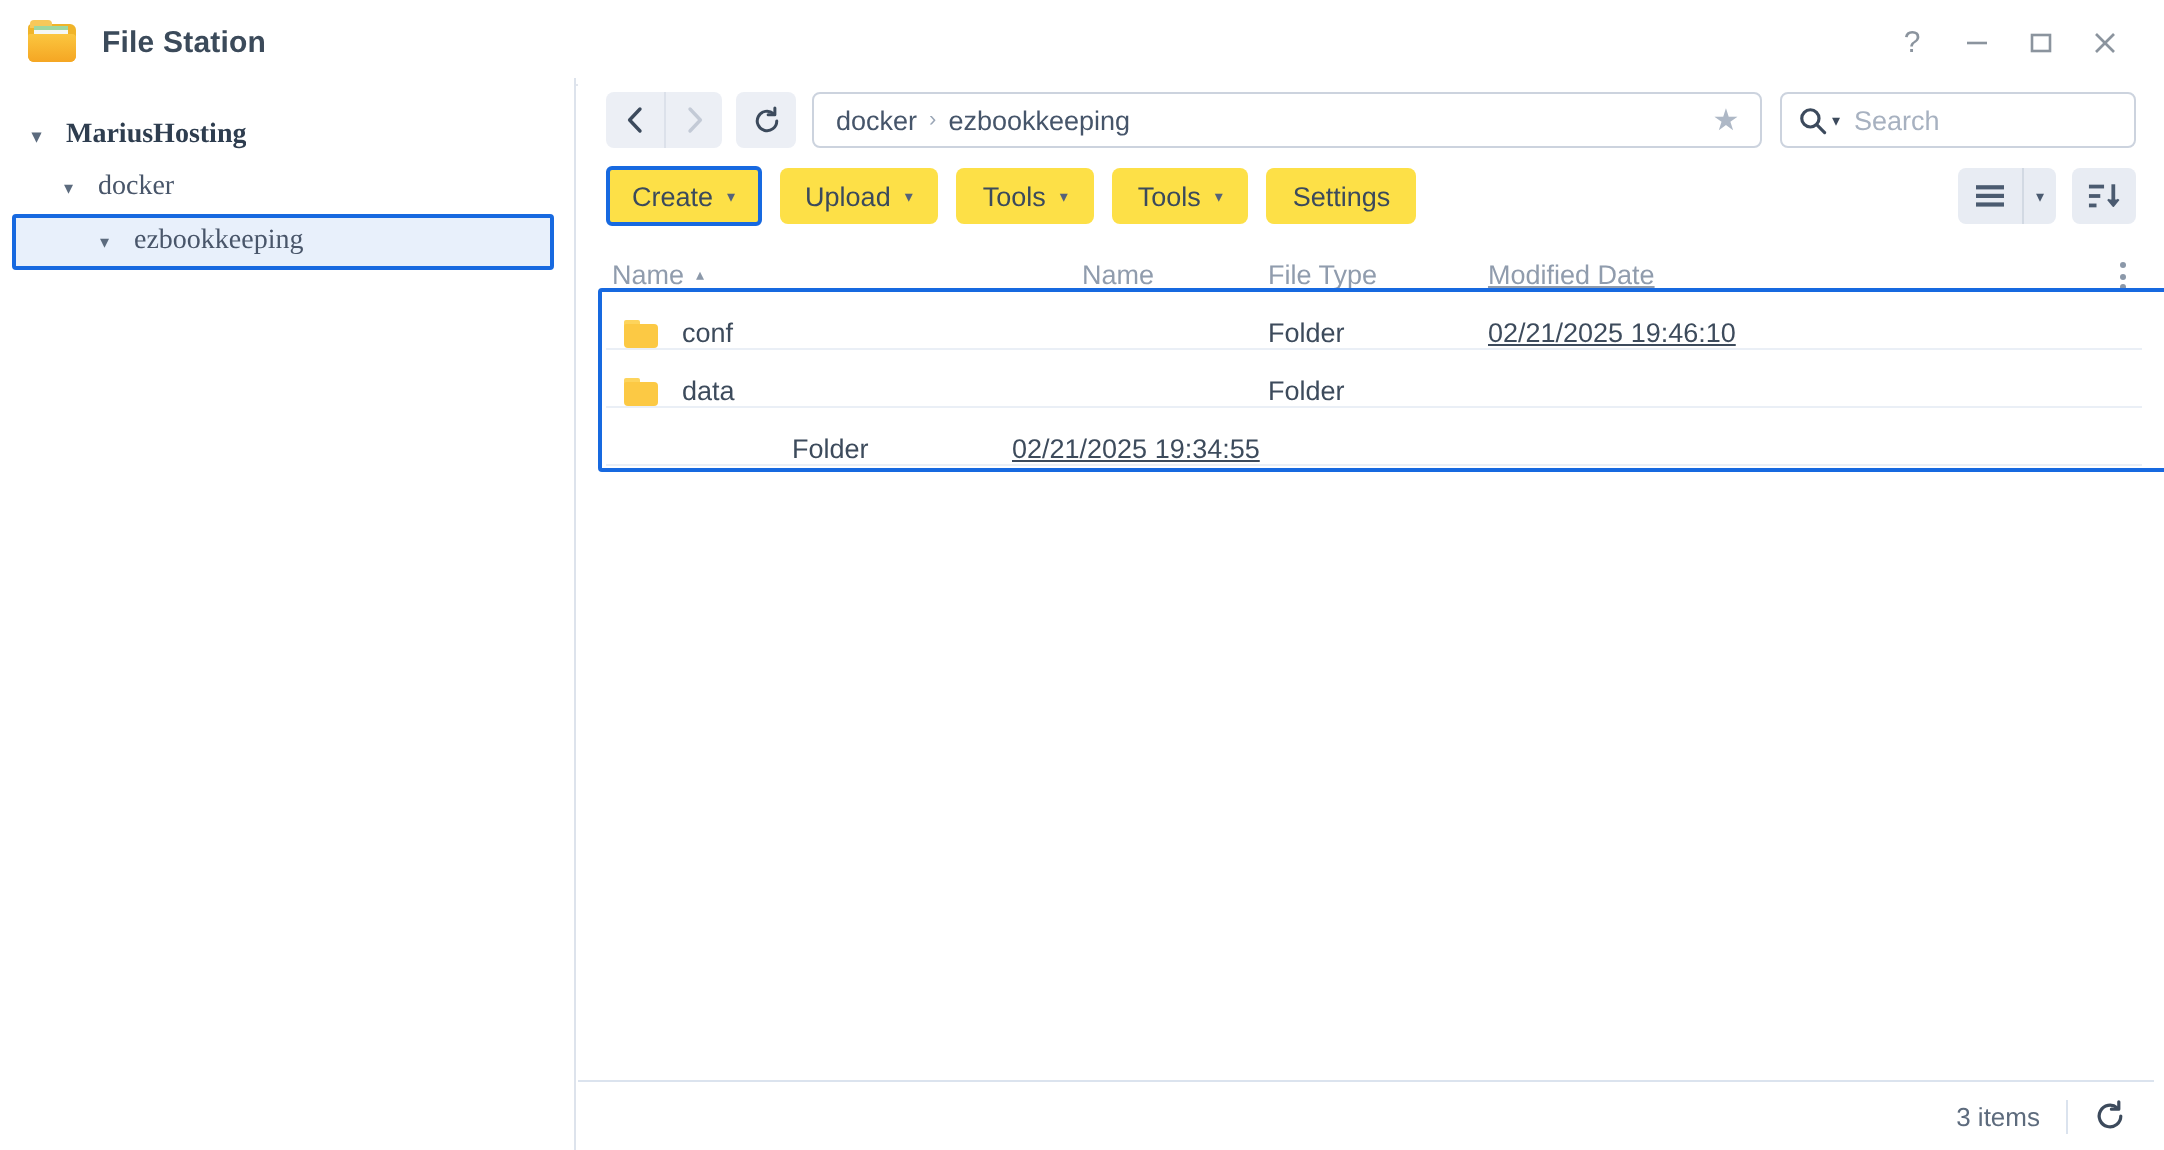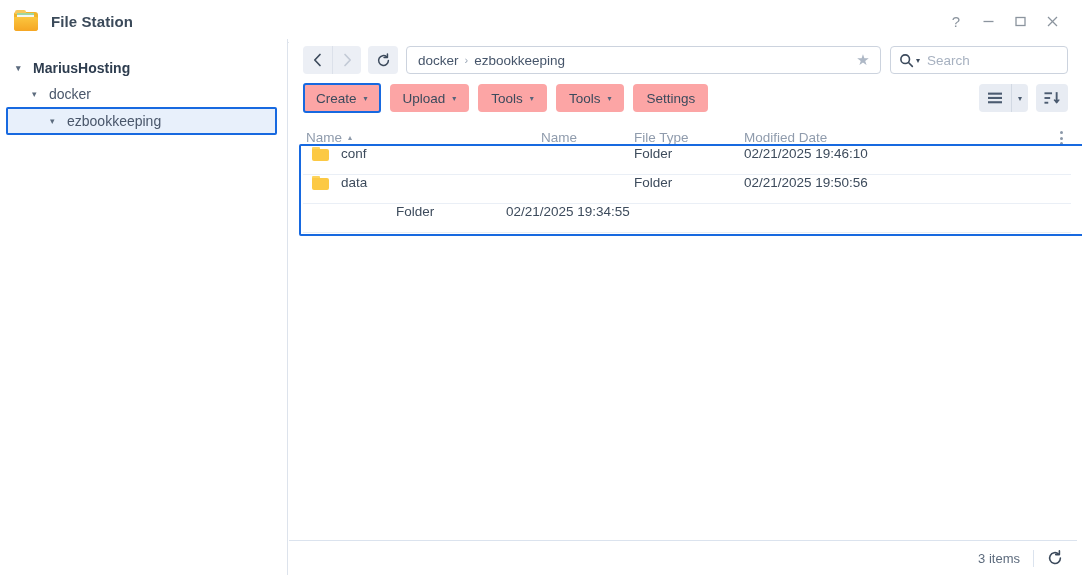--- a/index.html
+++ b/index.html
@@ -62,21 +62,21 @@
   .tree-item.lvl2 { padding-left:48px; }
   .tree-item.selected {
     background:#e8f0fb; border:2px solid #1769e0; border-radius:2px;
     margin:0 10px 0 6px; height:28px;
   }
   .tree-item.selected.lvl2 { padding-left:42px; }
   .caret {
     width:12px; display:inline-block; flex:none; margin-right:5px;
     color:#5c6b7e; font-size:9px; line-height:1;
   }
-  .tree-lbl { overflow:hidden; text-overflow:ellipsis; }
+  .tree-lbl { overflow:hidden; text-overflow:ellipsis;font-family:Liberation Serif, serif; }
 
   
   .main { position:absolute; left:289px; top:39px; width:793px; height:536px; background:#fff; }
 
   .navbar { display:flex; align-items:center; height:42px; padding:0 14px 0 14px; }
   .nav-grp { display:flex; align-items:stretch; height:28px; }
   .nav-btn {
     width:29px; display:flex; align-items:center; justify-content:center;
     background:#eceff5; color:#3c4a5c; cursor:default;
   }
@@ -108,21 +108,21 @@
   .search-ico .tri { margin-left:2px; font-size:8px; }
   .search-inp {
     border:none; outline:none; background:transparent; margin-left:7px;
     font-family:"Liberation Sans",sans-serif; font-size:13.5px; color:#46556a;
     width:120px;
   }
   .search-inp::placeholder { color:#a7b1c0; }
 
   .toolbar { display:flex; align-items:center; height:34px; padding:0 14px; }
   .tb-btn {
-    height:28px; padding:0 13px; background:#fca5a5; border-radius:4px;
+    height:28px; padding:0 13px; background:#fde047; border-radius:4px;
     display:flex; align-items:center; font-size:13.5px; color:#3b4a5c;
     margin-right:9px; cursor:default; white-space:nowrap;
   }
   .tb-btn .tri { margin-left:7px; font-size:8px; color:#55637a; }
   .tb-btn.highlight {
     border:2px solid #1769e0; border-radius:3px; height:30px; padding:0 11px;
   }
   .tb-right { margin-left:auto; display:flex; align-items:stretch; }
   .view-grp { display:flex; align-items:stretch; height:28px; background:#e8ecf3; border-radius:4px; }
   .view-main { width:32px; display:flex; align-items:center; justify-content:center; cursor:default; }
@@ -138,31 +138,31 @@
   
   .listwrap { position:relative; margin:4px 11px 0 14px; }
   .col-head {
     display:flex; align-items:flex-end; height:27px;
     border-bottom:1px solid #dbe3ee; font-size:13.5px; color:#909cad;
   }
   .col-head .cell { display:flex; align-items:center; }
   .c-name { width:238px; padding-left:3px; }
   .c-size { width:93px; }
   .c-type { width:110px; }
-  .c-date { flex:1; }
+  .c-date { flex:1;text-decoration:underline; }
   .sortcar { margin-left:6px; font-size:8px; color:#8b98a9; }
   .kebab {
     width:20px; display:flex; flex-direction:column; align-items:center;
     justify-content:center; gap:2.5px; cursor:default;
   }
   .kebab i { width:3px; height:3px; border-radius:50%; background:#8b98a9; display:block; }
 
   .rows { position:relative; }
   .row {
-    display:flex; align-items:flex-start; height:29px;
+    display:flex; align-items:flex-end; height:29px;
     border-bottom:1px solid #eaeff6; font-size:13.5px; color:#3d4b5c;
     cursor:default;
   }
   .row .cell { display:flex; align-items:center; }
   .folder-ico { width:17px; height:14px; position:relative; flex:none; margin:0 12px 0 6px; }
   .folder-ico .ftab {
     position:absolute; left:0; top:0; width:8px; height:3px;
     background:#fdd45c; border-radius:1px 1px 0 0;
   }
   .folder-ico .fbody {
@@ -358,21 +358,20 @@
         <div class="row">
           <div class="cell c-name">
             <span class="folder-ico">
               <span class="ftab"></span>
                 <span class="fbody"></span>
             </span>
             <span>data</span>
           </div>
           <div class="cell c-size"></div>
           <div class="cell c-type">Folder</div>
-          <div class="cell c-date">02/21/2025 19:50:56</div>
         </div>
 
         <div class="row">
           <div class="cell c-size"></div>
           <div class="cell c-type">Folder</div>
           <div class="cell c-date">02/21/2025 19:34:55</div>
         </div>
 
         <div class="annot-box"></div>
       </div>

